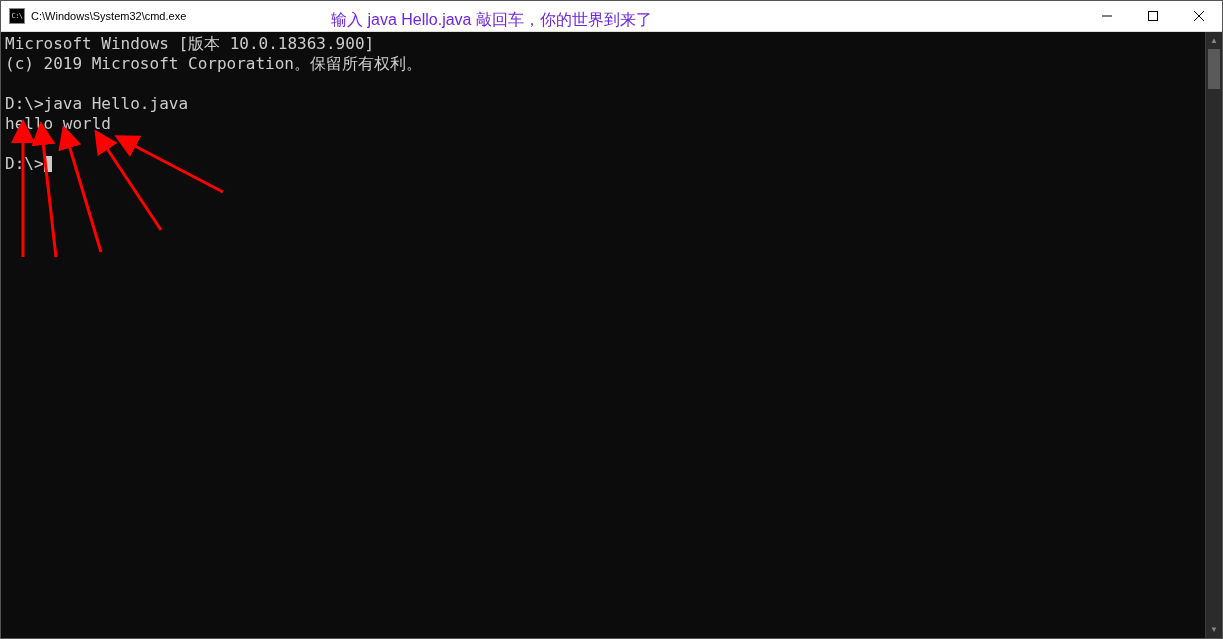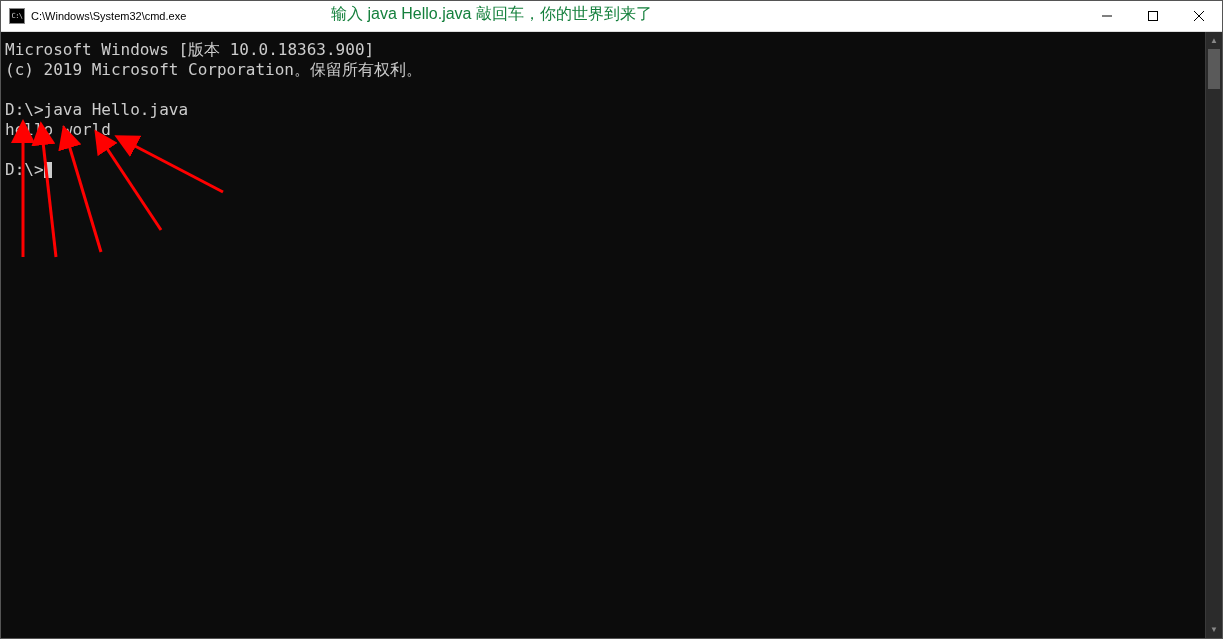--- a/index.html
+++ b/index.html
@@ -46,23 +46,23 @@
       font-family: monospace;
       letter-spacing: -0.5px;
     }
     .titlebar-title {
       font-size: 11px;
       color: #000;
     }
     .titlebar-annotation {
       position: absolute;
       left: 330px;
-      top: 3px;
+      top: 9px;
       font-size: 16px;
-      color: #15803d;
+      color: #6d28d9;
       font-family: "SimSun", "Microsoft YaHei", sans-serif;
     }
     .window-controls {
       position: absolute;
       right: 0;
       top: 0;
       height: 100%;
       display: flex;
     }
     .window-control {
@@ -78,21 +78,21 @@
       height: 10px;
     }
     .terminal-area {
       flex: 1;
       background: #0c0c0c;
       position: relative;
       display: flex;
     }
     .terminal-content {
       flex: 1;
-      padding: 8px 4px;
+      padding: 2px 4px;
       font-family: "NSimSun", "SimSun", "Consolas", monospace;
       font-size: 16px;
       line-height: 20px;
       color: #cccccc;
       white-space: pre;
       position: relative;
     }
     .scrollbar {
       width: 17px;
       background: #2b2b2b;

